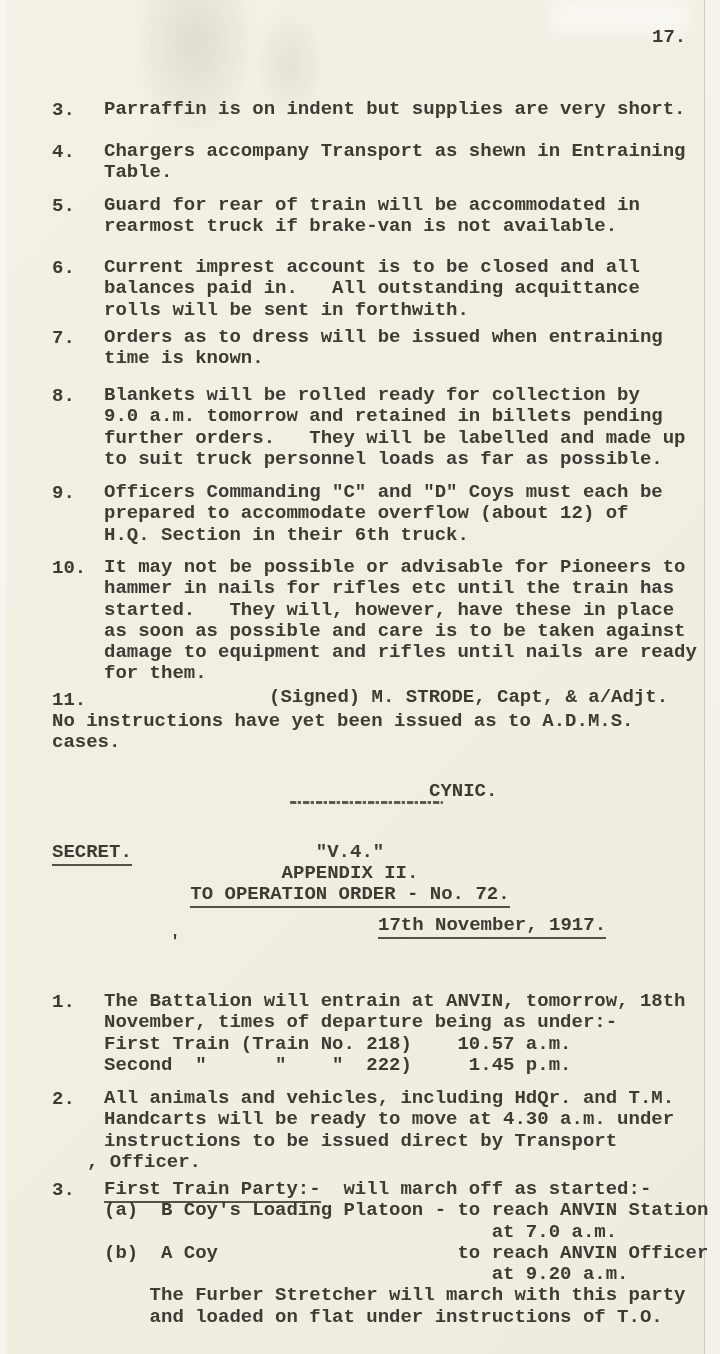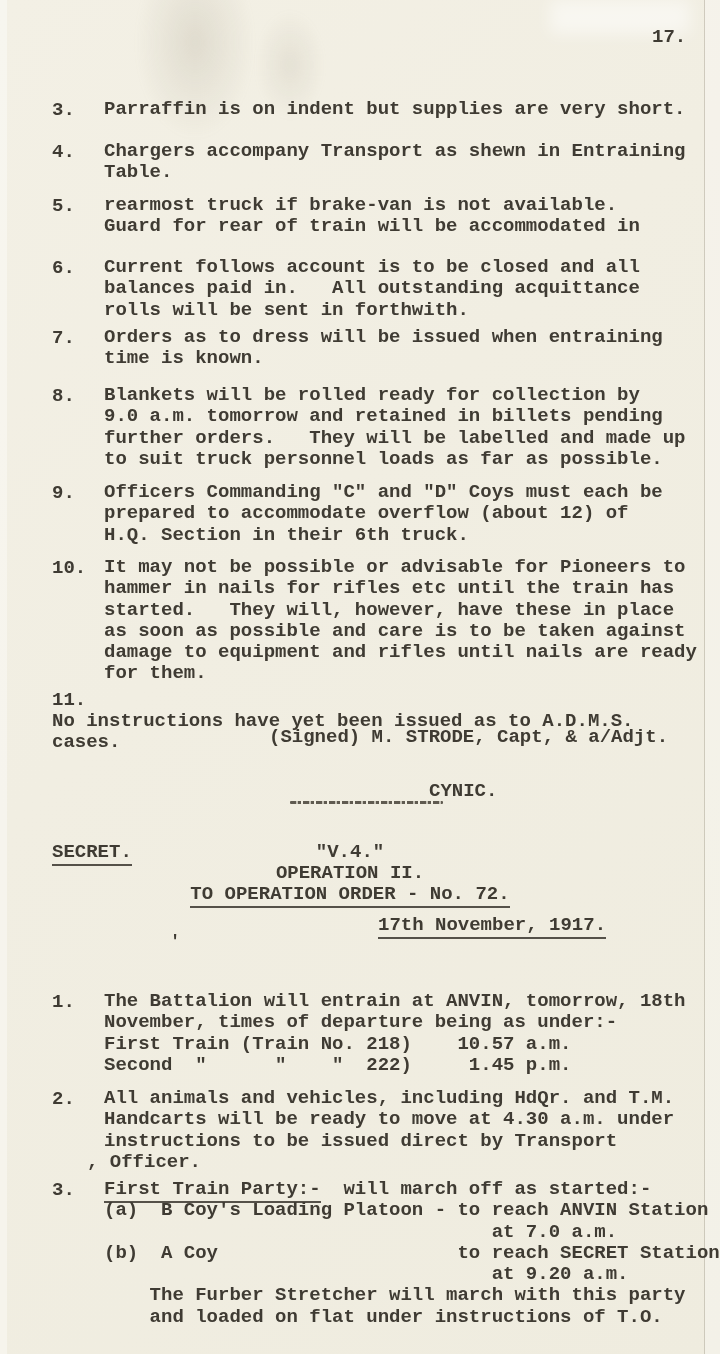--- a/index.html
+++ b/index.html
@@ -61,28 +61,28 @@
       <div class="item" style="top: 141px;">
         <div class="num">4.</div>
         <div>
           <div class="line"><span>Chargers accompany Transport as shewn in Entraining</span></div>
           <div class="line"><span>Table.</span></div>
         </div>
       </div>
       <div class="item" style="top: 195px;">
         <div class="num">5.</div>
         <div>
+          <div class="line"><span>Guard for rear of train will be accommodated in</span></div>
           <div class="line"><span>rearmost truck if brake-van is not available.</span></div>
-          <div class="line"><span>Guard for rear of train will be accommodated in</span></div>
         </div>
       </div>
       <div class="item" style="top: 257px;">
         <div class="num">6.</div>
         <div>
-          <div class="line"><span>Current follows account is to be closed and all</span></div>
+          <div class="line"><span>Current imprest account is to be closed and all</span></div>
           <div class="line"><span>balances paid in.   All outstanding acquittance</span></div>
           <div class="line"><span>rolls will be sent in forthwith.</span></div>
         </div>
       </div>
       <div class="item" style="top: 327px;">
         <div class="num">7.</div>
         <div>
           <div class="line"><span>Orders as to dress will be issued when entraining</span></div>
           <div class="line"><span>time is known.</span></div>
         </div>
@@ -117,28 +117,28 @@
       </div>
       <div class="item" style="top: 689px; flex-direction: column;">
         <div class="num">11.</div>
         <div>
           <div class="line"><span>No instructions have yet been issued as to A.D.M.S.</span></div>
           <div class="line"><span>cases.</span></div>
         </div>
       </div>
     </div>
 
-  <div class="abs" style="left:269px;top:726px;text-align:right;">(Signed) M. STRODE, Capt, &amp; a/Adjt.</div>
+  <div class="abs" style="left:269px;top:686px;text-align:right;">(Signed) M. STRODE, Capt, &amp; a/Adjt.</div>
   <div class="abs" style="left:385px;top:780px;margin-left:44px;">CYNIC.</div>
 
   <div id="divider"></div>
 
   <div class="abs" style="left:52px;top:841px;"><span class="u">SECRET.</span></div>
   <div class="centered" style="top:841px;">"V.4."</div>
-  <div class="centered" style="top:862px;">OPERATION II.</div>
+  <div class="centered" style="top:862px;">APPENDIX II.</div>
   <div class="centered" style="top:883px;"><span class="u">TO OPERATION ORDER - No. 72.</span></div>
   <div class="abs" style="left:378px;top:914px;"><span class="u">17th November, 1917.</span></div>
   <div class="abs stray" style="left:170px;top:932px;">'</div>
 
   <div id="bottom-items">
       <div class="item" style="top: 991px;">
         <div class="num">1.</div>
         <div>
           <div class="line"><span>The Battalion will entrain at ANVIN, tomorrow, 18th</span></div>
           <div class="line"><span>November, times of departure being as under:-</span></div>
@@ -154,21 +154,21 @@
           <div class="line"><span>instructions to be issued direct by Transport</span></div>
           <div class="line" style="margin-left: -17px;"><span>, Officer.</span></div>
         </div>
       </div>
       <div class="item" style="top: 1179px;">
         <div class="num">3.</div>
         <div>
           <div class="line"><span class="u">First Train Party:-</span><span>  will march off as started:-</span></div>
           <div class="line"><span>(a)  B Coy's Loading Platoon - to reach ANVIN Station</span></div>
           <div class="line"><span>                                  at 7.0 a.m.</span></div>
-          <div class="line"><span>(b)  A Coy                     to reach SECRET Station</span></div>
+          <div class="line"><span>(b)  A Coy                     to reach ANVIN Officer</span></div>
           <div class="line"><span>                                  at 9.20 a.m.</span></div>
           <div class="line"><span>    The Furber Stretcher will march with this party</span></div>
           <div class="line"><span>    and loaded on flat under instructions of T.O.</span></div>
         </div>
       </div>
     </div>
 
 </div>
 
 </body></html>

